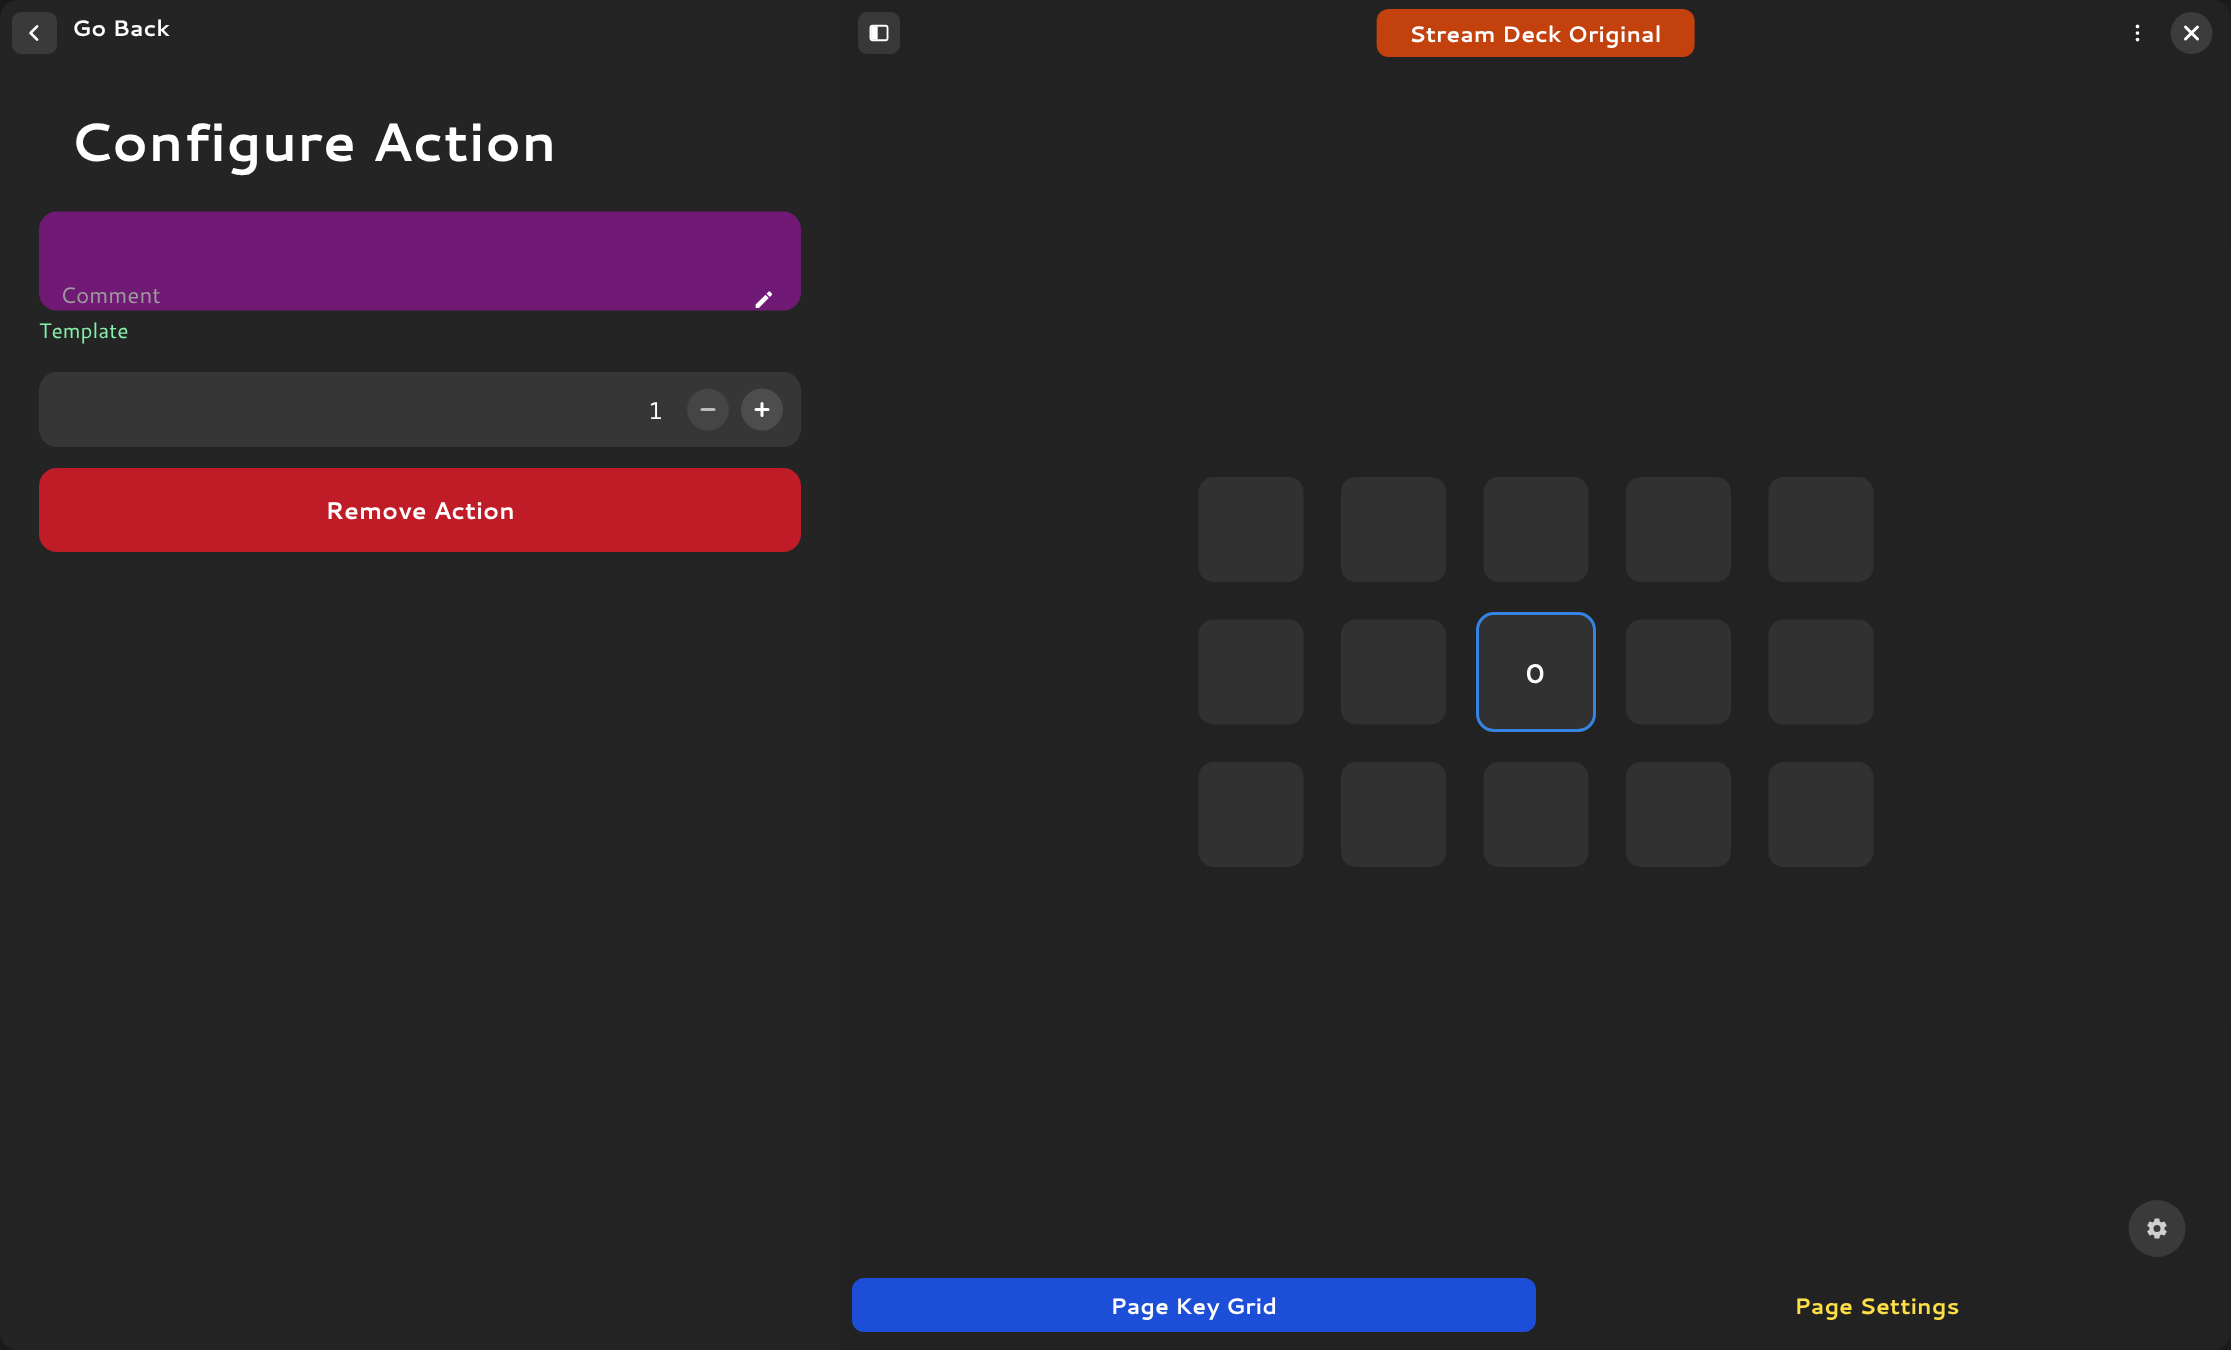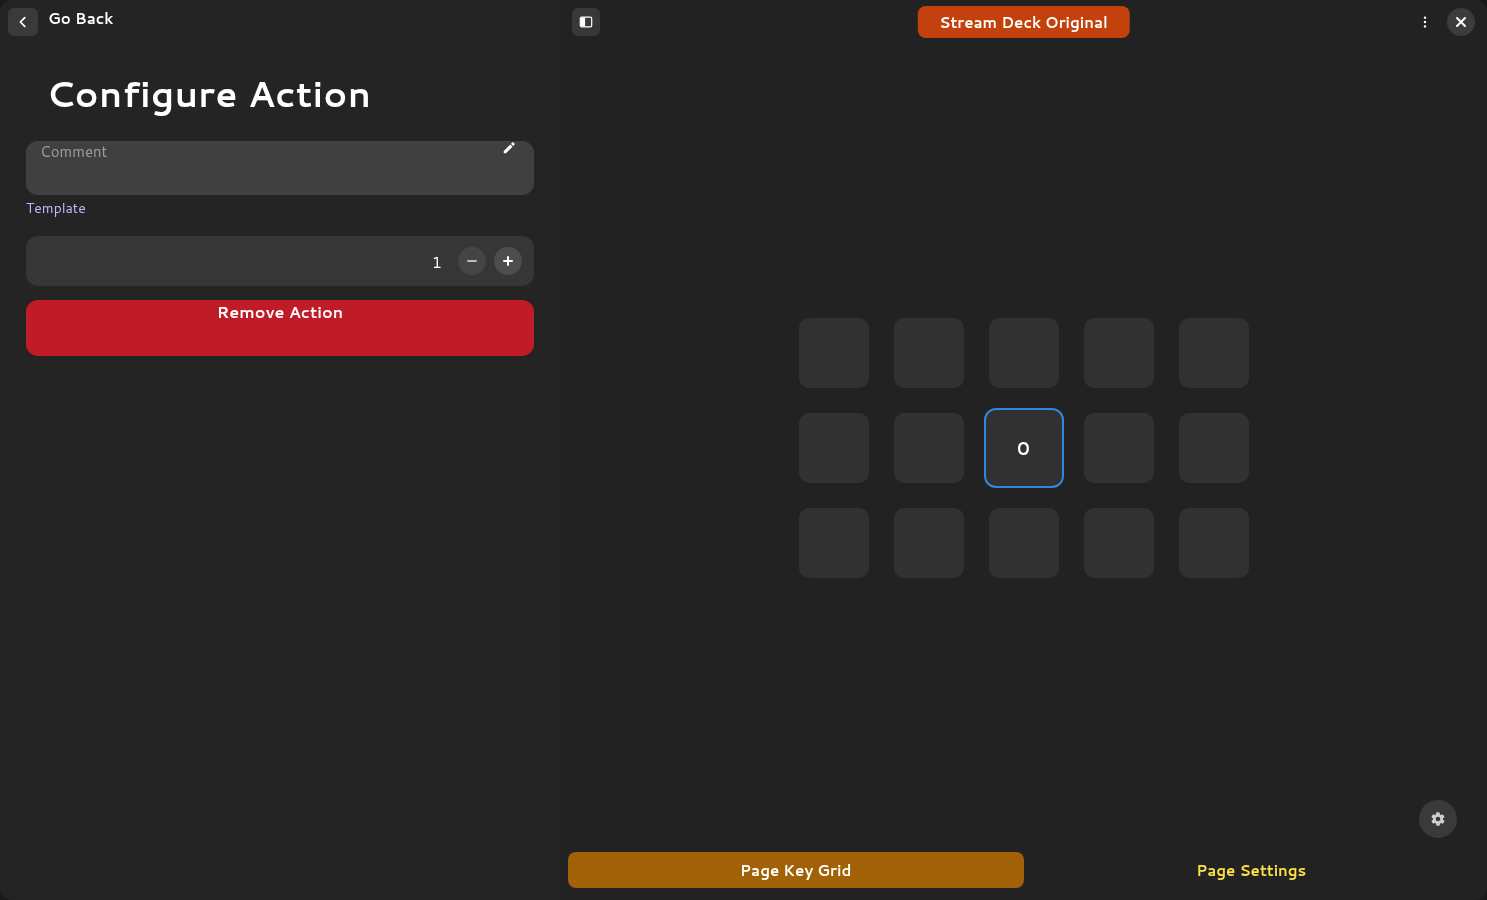--- a/index.html
+++ b/index.html
@@ -54,25 +54,25 @@
     padding: 18px 26px 0 46px;
   }
   .page-title {
     font-size: 36px;
     font-weight: 800;
     letter-spacing: 0.2px;
     margin-bottom: 22px;
     margin-top: 6px;
   }
   .row-field {
-    background: #404040;
+    background: #701a75;
     border-radius: 12px;
-    height: 54px;
-    display: flex;
-    align-items: flex-start;
+    height: 66px;
+    display: flex;
+    align-items: flex-end;
     justify-content: space-between;
     padding: 0 18px 0 14px;
     margin-left: -20px;
     margin-right: 0;
     width: calc(100% + 20px);
   }
   .row-field .label {
     color: #9c9c9c;
     font-size: 15px;
   }
@@ -81,21 +81,21 @@
     color: #fff;
   }
   .section-label {
     margin-top: 36px;
     font-weight: 700;
     font-size: 15px;
     margin-left: -20px;
     color: #fff;
   }
   .section-sub {
-    color: #c4b5fd;
+    color: #86efac;
     font-size: 14px;
     margin-top: 3px;
     margin-left: -20px;
   }
   .spin-row {
     background: #363636;
     border-radius: 12px;
     height: 50px;
     display: flex;
     align-items: center;
@@ -129,21 +129,21 @@
     margin-top: 14px;
     margin-left: -20px;
     width: calc(100% + 20px);
     height: 56px;
     background: #c01c28;
     color: #fff;
     font-weight: 700;
     font-size: 16px;
     border-radius: 12px;
     display: flex;
-    align-items: flex-start;
+    align-items: center;
     justify-content: center;
     cursor: pointer;
   }
 
   
   .right-panel {
     flex: 1;
     height: 100%;
     background: #222222;
     border-radius: 0 12px 12px 0;
@@ -255,21 +255,21 @@
     flex: 1;
     height: 36px;
     display: flex;
     align-items: center;
     justify-content: center;
     font-weight: 700;
     font-size: 15px;
     border-radius: 8px;
     cursor: pointer;
   }
-  .tab.active { background: #a16207; }
+  .tab.active { background: #1d4ed8; }
   .tab:not(.active) { color: #fde047; }
 
   
   svg { display: block; }
 </style>
 </head>
 <body>
 
 <div class="app">
 

